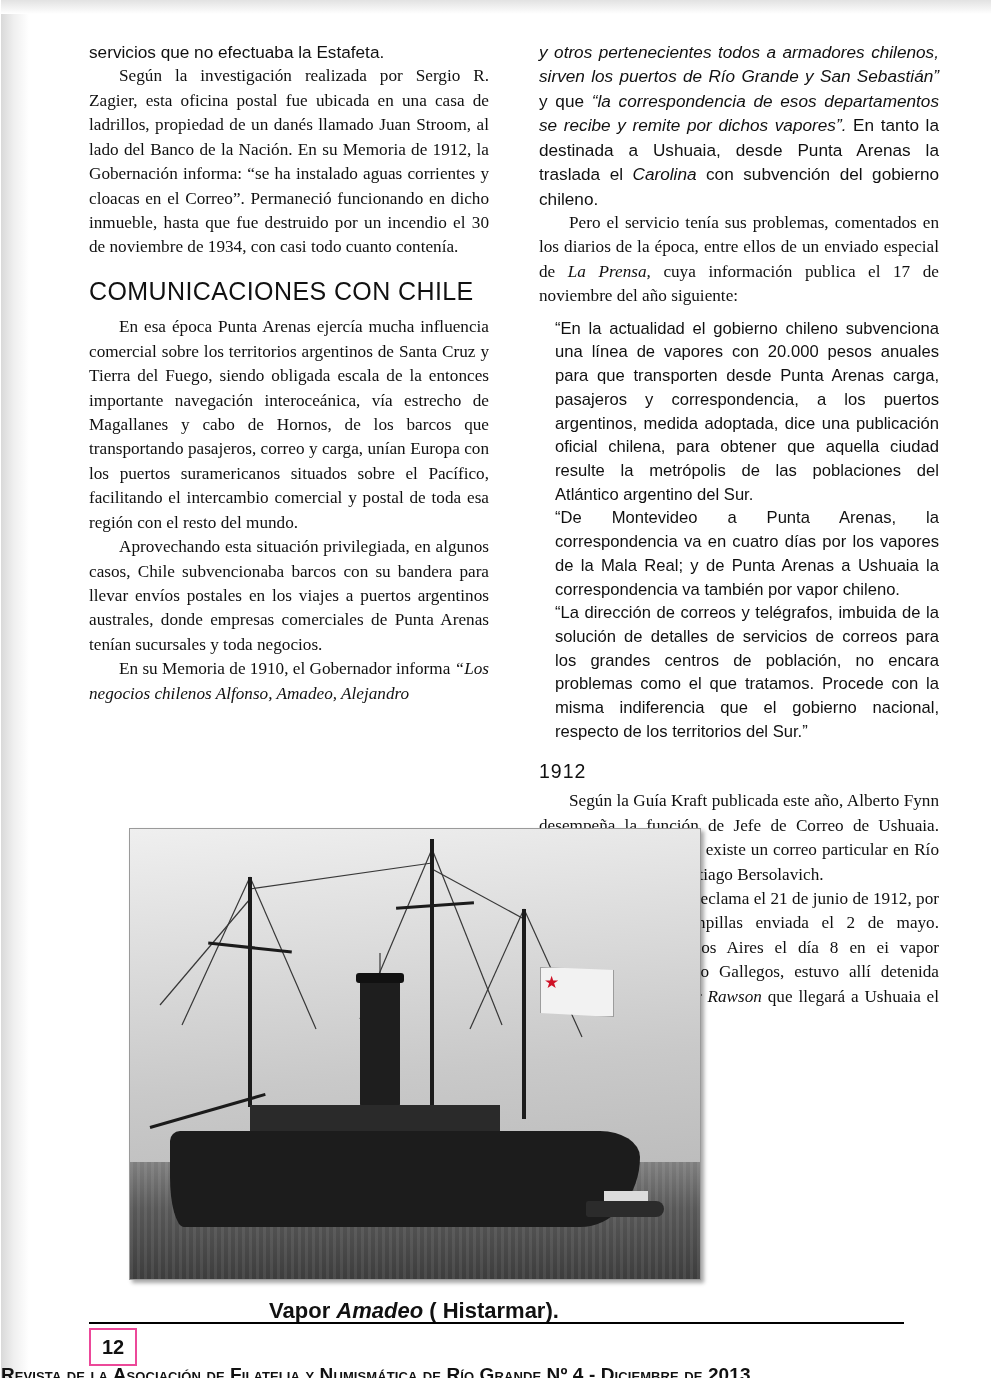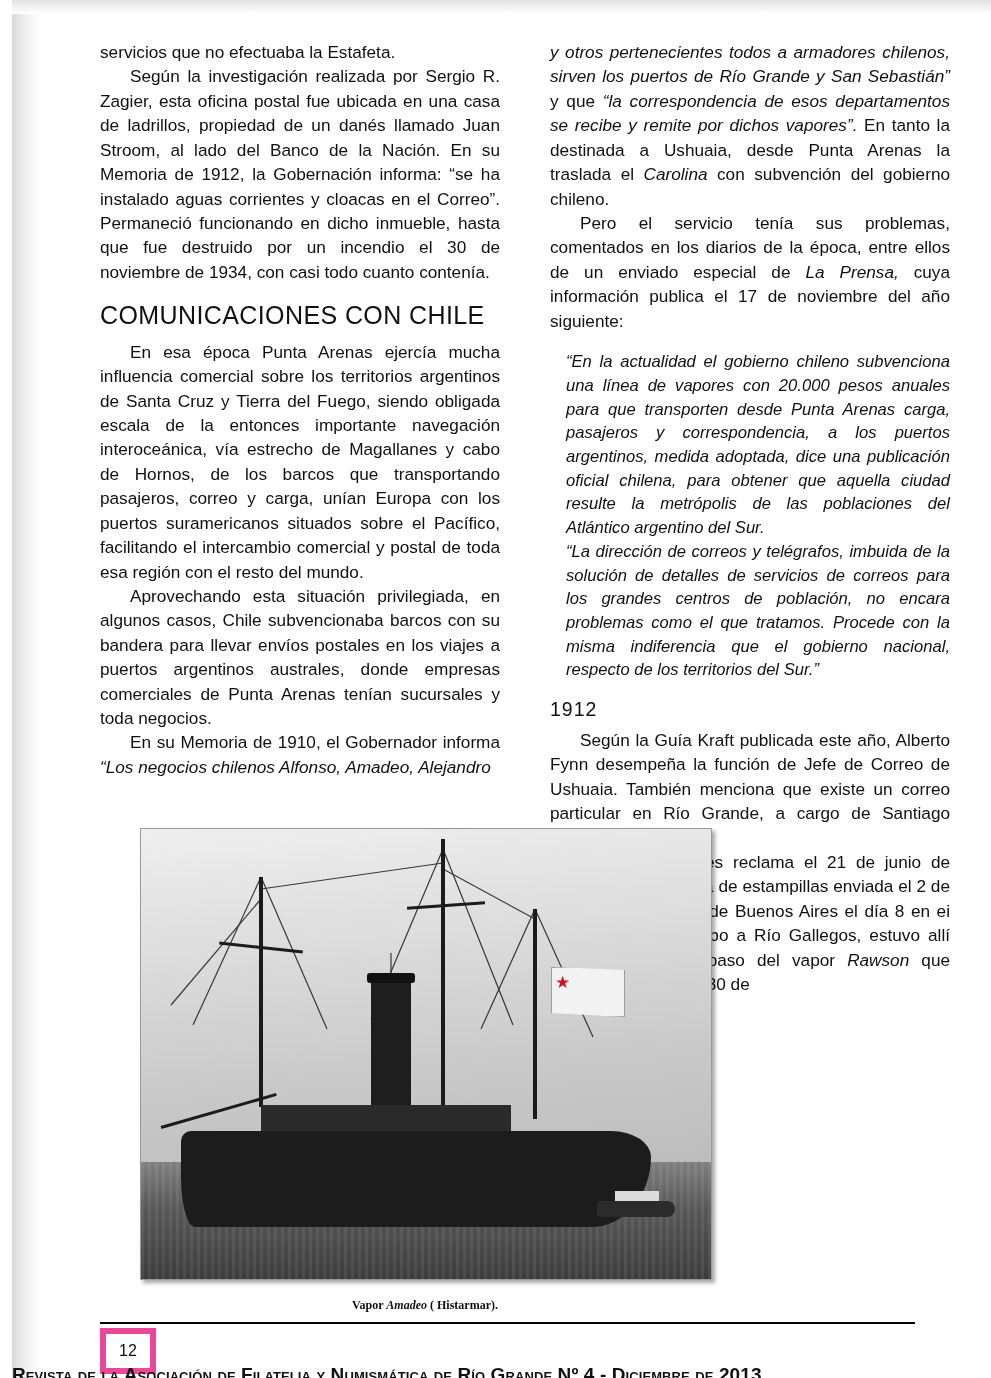--- a/index.html
+++ b/index.html
@@ -6,54 +6,53 @@
   body{
     width:991px;height:1378px;
     background:#ffffff;
     font-family:"Liberation Sans", sans-serif;
     color:#111;
     position:relative;
     overflow:hidden;
   }
   .page{
     position:absolute;
-    left:12px;top:0;width:786px;height:1378px;border-radius:23px;
+    left:1px;top:0;width:786px;height:1378px;border-radius:23px;
   }
   .col{
     position:absolute;
     top:40px;
     width:400px;
     font-size:17.2px;
     line-height:1.42;
     text-align:justify;
     color:#101010;
   }
   .col-left{left:88px;}
   .col-right{left:538px;}
   p{margin:0;}
-  p.indent{text-indent:30px;}
+  p.indent{text-indent:30px;font-family:Liberation Serif, serif;}
   .heading{
     font-size:25px;
     letter-spacing:.4px;
     margin:14px 0 6px 0;
     font-weight:400;
     color:#111;
   }
   .heading-year{
     font-size:19.5px;
     letter-spacing:1px;
     margin:14px 0 4px 0;
     font-weight:400;
   }
   .it{font-style:italic;}
   .quote-block{
-    font-style:italic;
     font-size:16.6px;
     line-height:1.43;
-    margin-top:17px;
+    margin-top:8px;
   }
   .quote-block p{
     text-indent:0;
     padding-left:16px;
     text-align:justify;
   }
   
   .figure{
     position:absolute;
     left:88px;
@@ -132,35 +131,34 @@
     position:absolute;right:36px;bottom:62px;width:78px;height:16px;
     background:#2b2b2b;border-radius:3px 10px 10px 3px;
   }
   .smallboat:before{
     content:"";position:absolute;left:18px;top:-10px;width:44px;height:10px;
     background:#dcdcdc;
   }
   .caption{
     text-align:center;
     margin-top:18px;
-    font-size:12px;
+    font-size:22px;
     font-weight:bold;
-    font-family:Liberation Serif, serif;
   }
   .caption .ital{font-style:italic;}
   
   .footer-rule{
     position:absolute;left:88px;top:1322px;width:815px;height:2px;background:#000;
   }
   .page-number{
     position:absolute;left:88px;top:1328px;
     width:44px;height:34px;
-    border:6px solid #ec4899;
+    border:2px solid #ec4899;
     display:flex;align-items:center;justify-content:center;
-    font-size:16px;font-weight:normal;
+    font-size:20px;font-weight:bold;
   }
   .footer-text{
     position:absolute;left:0;top:1336px;width:955px;
     text-align:left;
     font-size:19px;
     font-variant:small-caps;
     font-weight:bold;
     letter-spacing:.1px;
     margin-top:28px;
   }
@@ -193,20 +191,21 @@
     <p class="indent"><span>En su Memoria de 1910, el Gobernador informa </span><span class="it">“Los negocios chilenos Alfonso, Amadeo, Alejandro</span></p>
   </div>
 
   <div class="col col-right">
     <p><span class="it">y otros pertenecientes todos a armadores chilenos, sirven los puertos de Río Grande y San Sebastián”</span><span> y que </span><span class="it">“la correspondencia de esos departamentos se recibe y remite por dichos vapores”.</span><span> En tanto la destinada a Ushuaia, desde Punta Arenas la traslada el </span><span class="it">Carolina</span><span> con subvención del gobierno chileno.</span></p>
 
     <p class="indent"><span>Pero el servicio tenía sus problemas, comentados en los diarios de la época, entre ellos de un enviado especial de </span><span class="it">La Prensa,</span><span> cuya información publica el 17 de noviembre del año siguiente:</span></p>
 
     <div class="quote-block">
       <p>“En la actualidad el gobierno chileno subvenciona una línea de vapores con 20.000 pesos anuales para que transporten desde Punta Arenas carga, pasajeros y correspondencia, a los puertos argentinos, medida adoptada, dice una publicación oficial chilena, para obtener que aquella ciudad resulte la metrópolis de las poblaciones del Atlántico argentino del Sur.</p>
+      <p>“De Montevideo a Punta Arenas, la correspondencia va en cuatro días por los vapores de la Mala Real; y de Punta Arenas a Ushuaia la correspondencia va también por vapor chileno.</p>
       <p>“La dirección de correos y telégrafos, imbuida de la solución de detalles de servicios de correos para los grandes centros de población, no encara problemas como el que tratamos. Procede con la misma indiferencia que el gobierno nacional, respecto de los territorios del Sur.”</p>
     </div>
 
     <h2 class="heading-year">1912</h2>
 
     <p class="indent">Según la Guía Kraft publicada este año, Alberto Fynn desempeña la función de Jefe de Correo de Ushuaia. También menciona que existe un correo particular en Río Grande, a cargo de Santiago Bersolavich.</p>
 
     <p class="indent"><span>Fernández Valdés reclama el 21 de junio de 1912, por una partida de estampillas enviada el 2 de mayo. Expedida desde Buenos Aires el día 8 en ei vapor </span><span class="it">Mendoza</span><span> rumbo a Río Gallegos, estuvo allí detenida hasta el paso del vapor </span><span class="it">Rawson</span><span> que llegará a Ushuaia el 30 de</span></p>
   </div>
 

